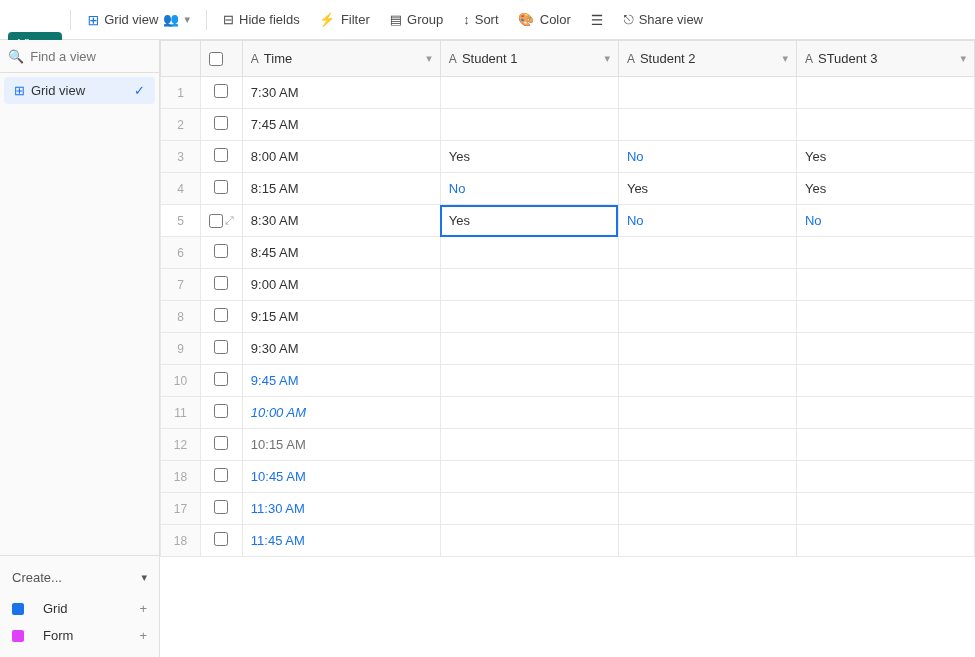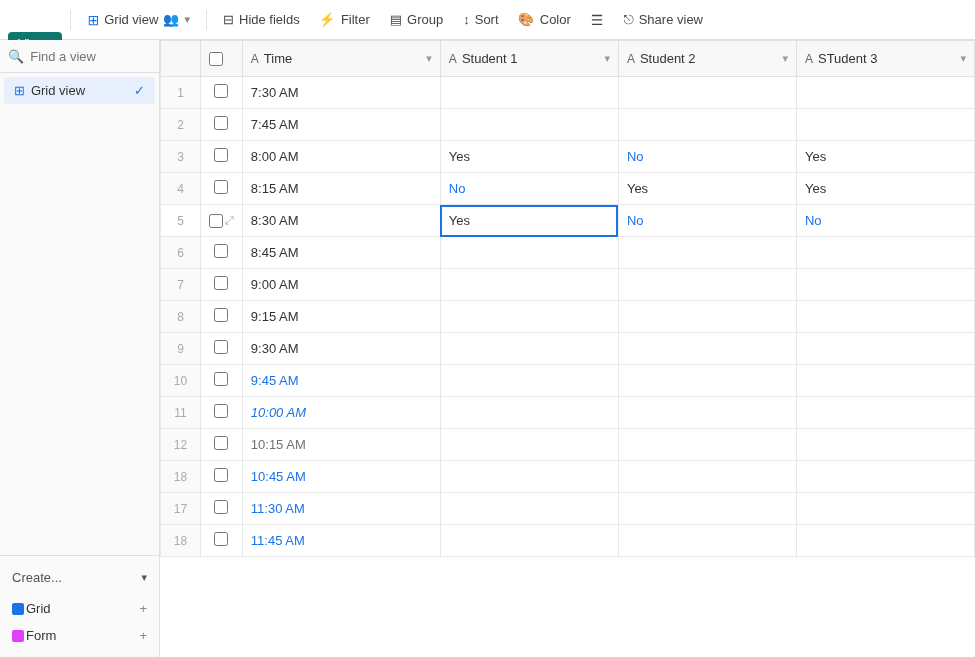--- a/index.html
+++ b/index.html
@@ -47,21 +47,21 @@
     }
     .sidebar-view-item.active { background: #e8f0fe; }
     .sidebar-view-item .check { color: #1a73e8; margin-left: auto; }
     .sidebar-bottom { border-top: 1px solid #e0e0e0; padding: 8px; }
     .create-row {
       display: flex; align-items: center; justify-content: space-between;
       padding: 6px 4px; cursor: pointer; color: #555;
     }
     .bottom-items { margin-top: 4px; }
     .bottom-item {
-      display: flex; align-items: center; gap: 2px; padding: 6px 4px;
+      display: flex; align-items: center; gap: 19px; padding: 6px 4px;
       cursor: pointer; color: #333; border-radius: 4px;
     }
     .bottom-item .plus { margin-left: auto; color: #888; }
     .grid-dot { width: 12px; height: 12px; background: #1a73e8; border-radius: 2px; display: inline-block; }
     .form-dot { width: 12px; height: 12px; background: #e040fb; border-radius: 2px; display: inline-block; }
 
     
     .table-area { flex: 1; overflow: auto; }
 
     table {

